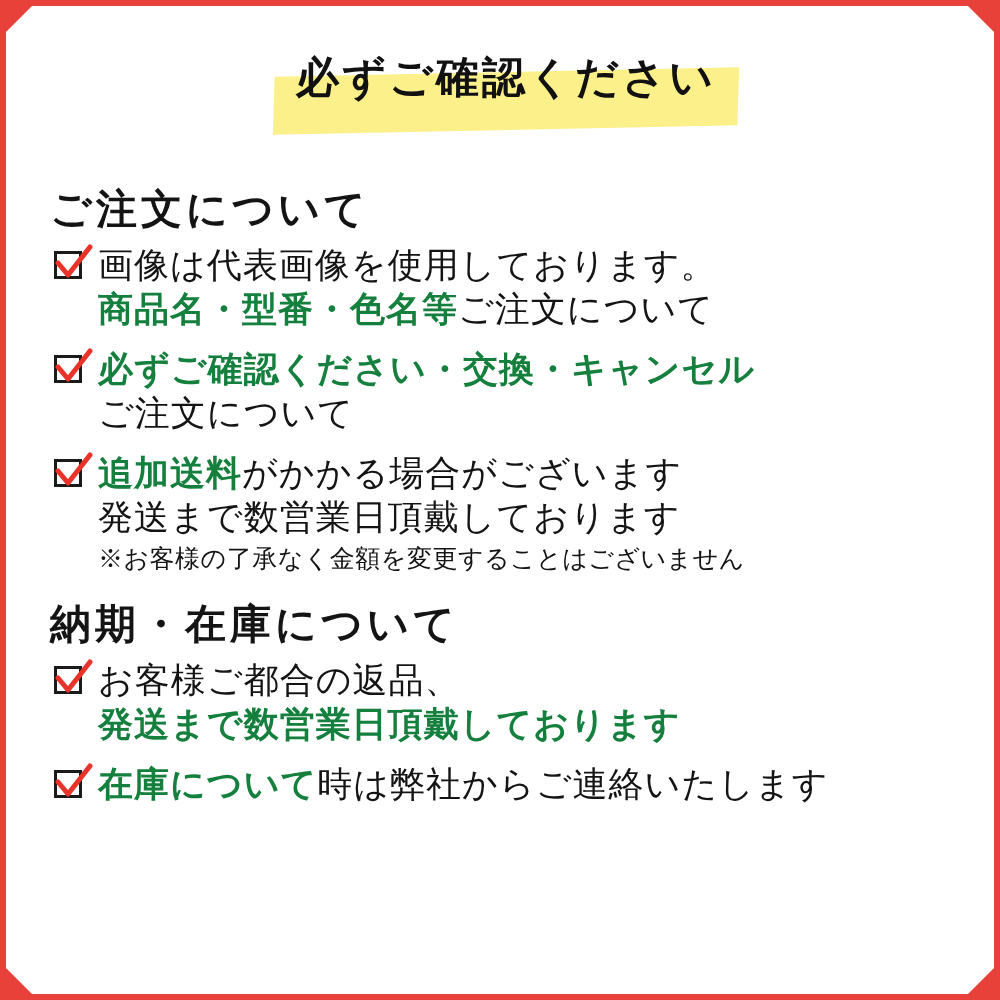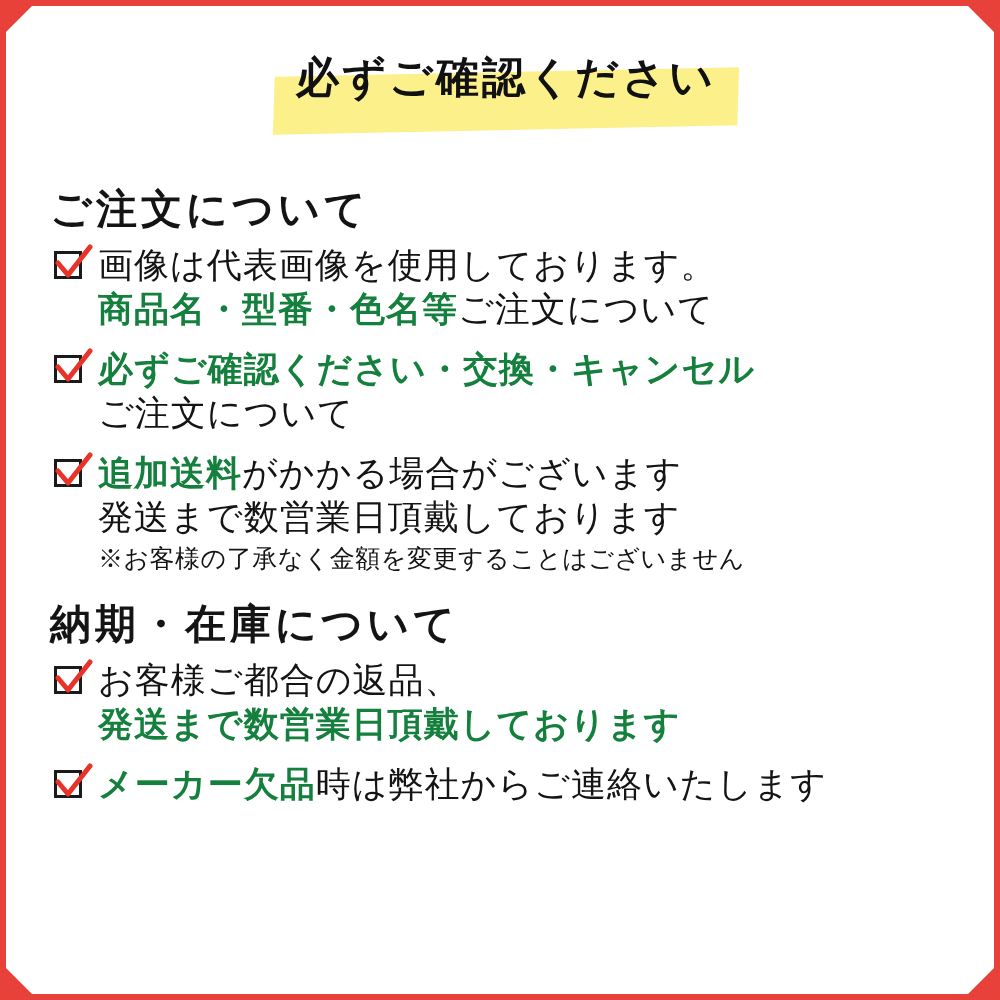--- a/index.html
+++ b/index.html
@@ -248,19 +248,19 @@
 
     <div class="item">
       <span class="check">
         <span class="box"></span>
         <svg width="40" height="40" viewBox="0 0 40 40">
           <path d="M5 19 L15 31 L37 3" stroke="#e8332b" stroke-width="5" fill="none" stroke-linecap="round" stroke-linejoin="round"></path>
         </svg>
       </span>
       <span class="lines">
         <div class="line">
-          <span class="red">メーカー欠品</span><span class="blk">時は弊社からご連絡いたします</span>
+          <span class="red">在庫について</span><span class="blk">時は弊社からご連絡いたします</span>
         </div>
       </span>
     </div>
 
   </div>
 </div>
 
 </body></html>

